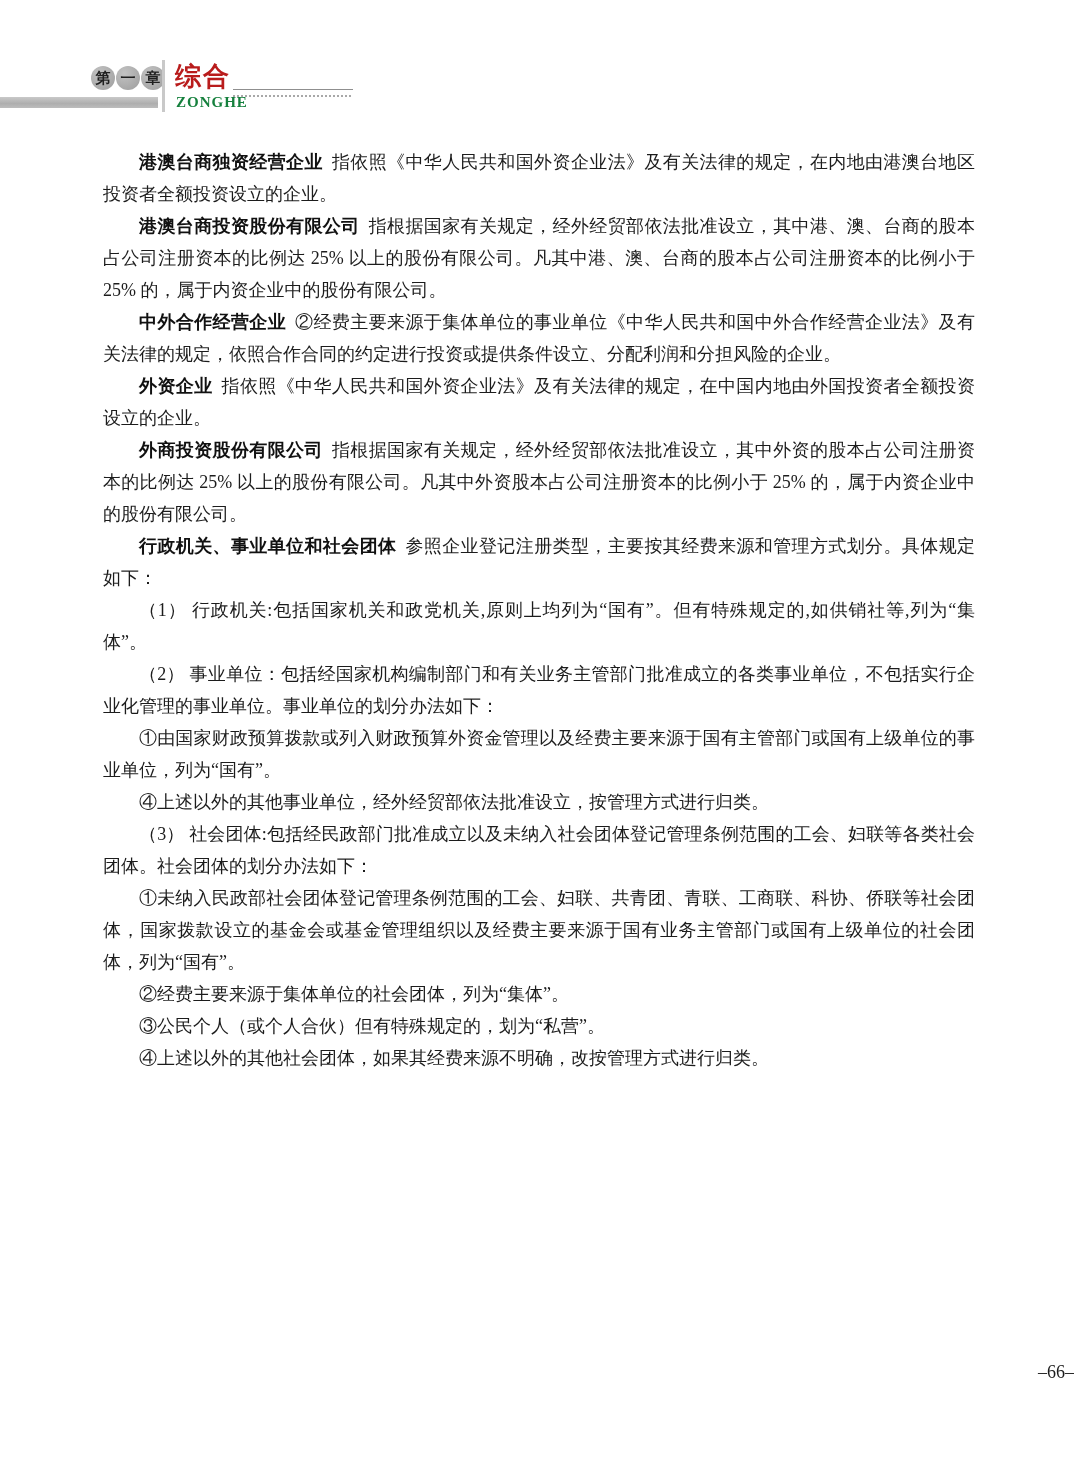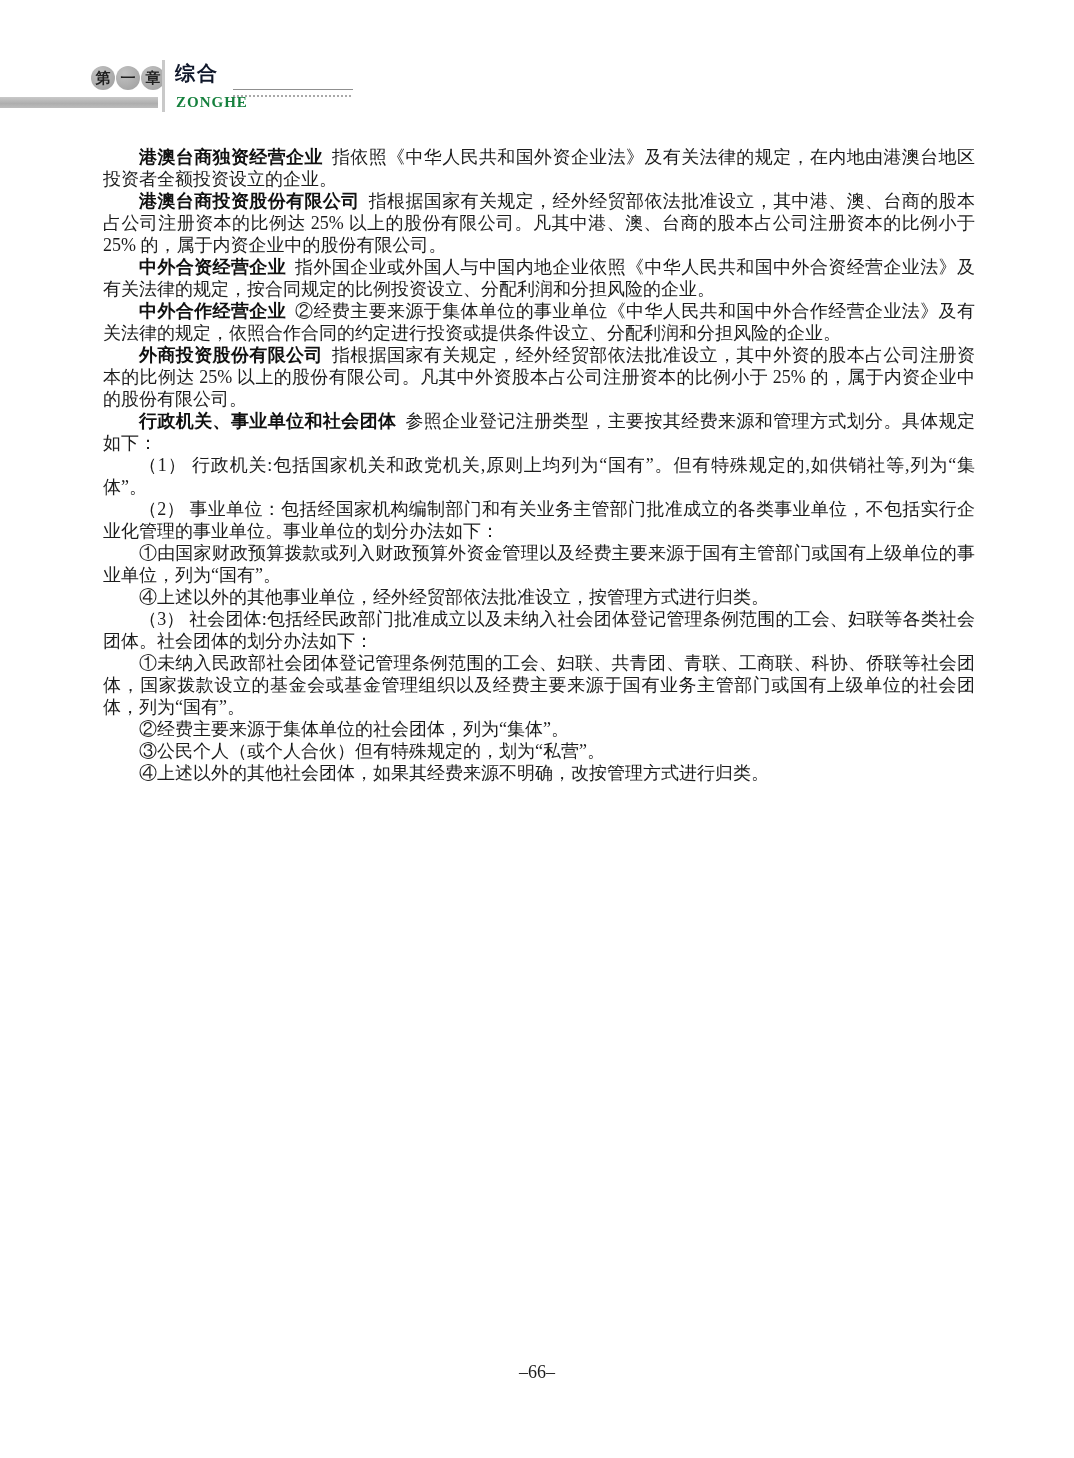--- a/index.html
+++ b/index.html
@@ -17,45 +17,45 @@
     width:24px; height:24px; border-radius:50%;
     background:radial-gradient(circle at 35% 30%, #c2c2c2, #9d9d9d);
     color:#1f1f1f; font-weight:bold; font-size:15px;
     display:flex; align-items:center; justify-content:center;
     font-family:"Liberation Serif", serif;
   }
   .vrule { position:absolute; left:162px; top:60px; width:3px; height:52px; background:#c9c9c9; }
   .section-title {
     position:absolute; left:175px; top:63px;
     font-family:"Liberation Sans", sans-serif; font-weight:bold;
-    font-size:20px; letter-spacing:2px; color:#0f172a; line-height:1;
+    font-size:26px; letter-spacing:2px; color:#b91c1c; line-height:1;
   }
   .title-rule-solid  { position:absolute; left:233px; top:89px; width:120px; height:0; border-top:1.5px solid #8f8f8f; }
   .title-rule-dotted { position:absolute; left:233px; top:95px; width:118px; height:0; border-top:2px dotted #a8a8a8; }
   .section-subtitle {
     position:absolute; left:176px; top:94px;
     font-family:"Liberation Serif", serif; font-weight:bold;
     font-size:15px; letter-spacing:1px; color:#15803d;
   }
   
   .content { position:absolute; left:103px; top:146px; width:872px; }
   .para {
-    margin:0; font-size:18px; line-height:22px;
+    margin:0; font-size:18px; line-height:32px;
     text-align:justify; text-justify:inter-ideograph; text-indent:2em;
     color:#1c1c1c;
   }
   .term {
     font-family:"Liberation Sans", sans-serif; font-weight:bold;
     margin-right:9px; color:#111;
   }
   .term:empty { margin-right:0; }
   
   .footer {
     position:absolute; left:0; top:1362px; width:100%;
-    text-align:center; font-size:18px; color:#1c1c1c;
+    text-align:right; font-size:18px; color:#1c1c1c;
   }
 </style>
 </head>
 <body>
 
 <div class="page">
 
   <div class="chapter-bar"></div>
   <div class="badge">
     <span class="badge-circle">第</span>
@@ -64,22 +64,22 @@
   </div>
   <div class="vrule"></div>
   <div class="section-title">综合</div>
   <div class="title-rule-solid"></div>
   <div class="title-rule-dotted"></div>
   <div class="section-subtitle">ZONGHE</div>
 
   <div class="content">
     <p class="para"><b class="term">港澳台商独资经营企业</b><span>指依照《中华人民共和国外资企业法》及有关法律的规定，在内地由港澳台地区投资者全额投资设立的企业。</span></p>
     <p class="para"><b class="term">港澳台商投资股份有限公司</b><span>指根据国家有关规定，经外经贸部依法批准设立，其中港、澳、台商的股本占公司注册资本的比例达 25% 以上的股份有限公司。凡其中港、澳、台商的股本占公司注册资本的比例小于 25% 的，属于内资企业中的股份有限公司。</span></p>
-    <p class="para"><b class="term">中外合资经营企业</b><span>指外国企业或外国人与中国内地企业依照《中华人民共和国中外合资经营企业法》及有关法律的规定，按合同规定的比例投资设立、分配利润和分担风险的企业。</span></p>
     <p class="para"><b class="term">中外合作经营企业</b><span>②经费主要来源于集体单位的事业单位《中华人民共和国中外合作经营企业法》及有关法律的规定，依照合作合同的约定进行投资或提供条件设立、分配利润和分担风险的企业。</span></p>
+    <p class="para"><b class="term">外资企业</b><span>指依照《中华人民共和国外资企业法》及有关法律的规定，在中国内地由外国投资者全额投资设立的企业。</span></p>
     <p class="para"><b class="term">外商投资股份有限公司</b><span>指根据国家有关规定，经外经贸部依法批准设立，其中外资的股本占公司注册资本的比例达 25% 以上的股份有限公司。凡其中外资股本占公司注册资本的比例小于 25% 的，属于内资企业中的股份有限公司。</span></p>
     <p class="para"><b class="term">行政机关、事业单位和社会团体</b><span>参照企业登记注册类型，主要按其经费来源和管理方式划分。具体规定如下：</span></p>
     <p class="para"><b class="term"></b><span>（1） 行政机关:包括国家机关和政党机关,原则上均列为“国有”。但有特殊规定的,如供销社等,列为“集体”。</span></p>
     <p class="para"><b class="term"></b><span>（2） 事业单位：包括经国家机构编制部门和有关业务主管部门批准成立的各类事业单位，不包括实行企业化管理的事业单位。事业单位的划分办法如下：</span></p>
     <p class="para"><b class="term"></b><span>①由国家财政预算拨款或列入财政预算外资金管理以及经费主要来源于国有主管部门或国有上级单位的事业单位，列为“国有”。</span></p>
     <p class="para"><b class="term"></b><span>④上述以外的其他事业单位，经外经贸部依法批准设立，按管理方式进行归类。</span></p>
     <p class="para"><b class="term"></b><span>（3） 社会团体:包括经民政部门批准成立以及未纳入社会团体登记管理条例范围的工会、妇联等各类社会团体。社会团体的划分办法如下：</span></p>
     <p class="para"><b class="term"></b><span>①未纳入民政部社会团体登记管理条例范围的工会、妇联、共青团、青联、工商联、科协、侨联等社会团体，国家拨款设立的基金会或基金管理组织以及经费主要来源于国有业务主管部门或国有上级单位的社会团体，列为“国有”。</span></p>
     <p class="para"><b class="term"></b><span>②经费主要来源于集体单位的社会团体，列为“集体”。</span></p>
     <p class="para"><b class="term"></b><span>③公民个人（或个人合伙）但有特殊规定的，划为“私营”。</span></p>

